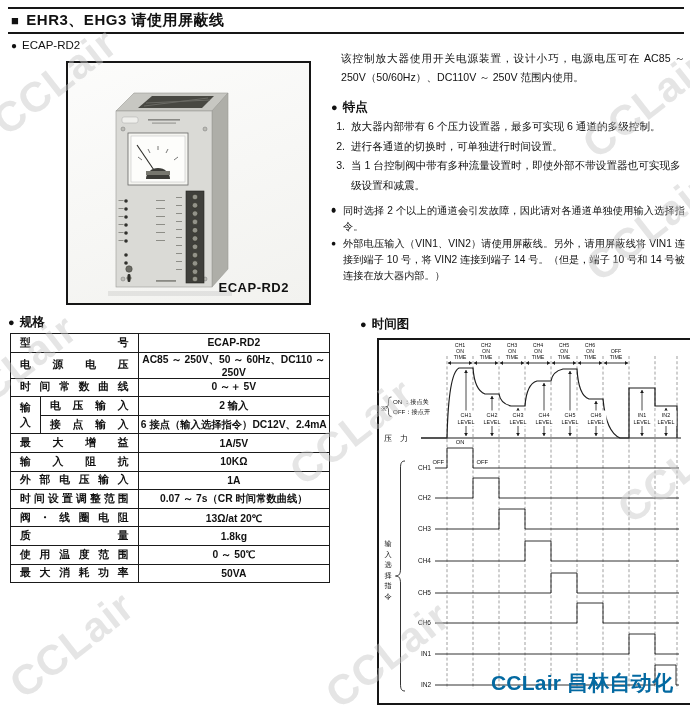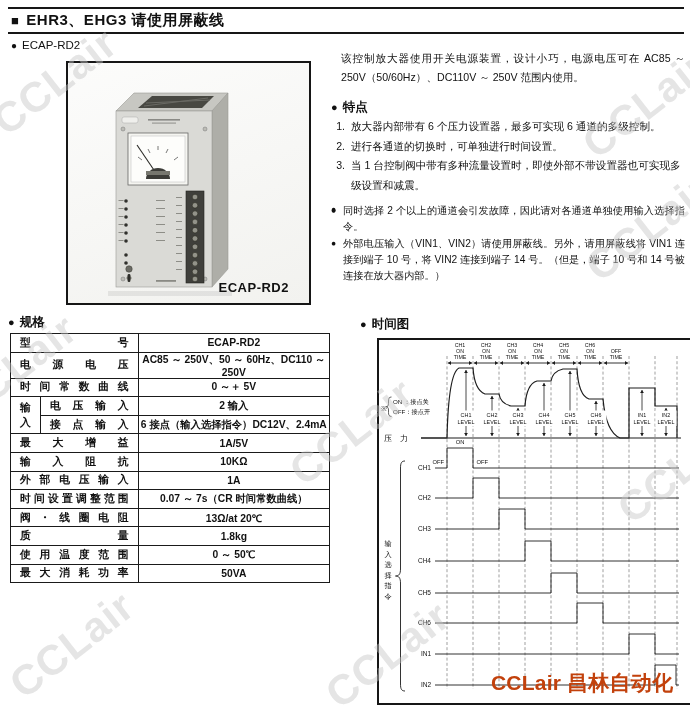--- a/index.html
+++ b/index.html
@@ -30,21 +30,21 @@
   #specs-table td{border:1px solid #1a1a1a;height:18.6px;font-weight:bold;vertical-align:middle}
   #specs-table .lbl{font-size:10.8px;padding:0 9px;text-align:justify;text-align-last:justify}
   #specs-table .grp{font-size:10.8px;padding:0 9px;text-align:center;text-align-last:center;line-height:15px;word-break:break-all}
   #specs-table .val{font-size:10.3px;text-align:center;padding:0 2px}
   
   #tbox{position:absolute;left:377px;top:338px;width:344px;height:367px;border:2px solid #161616;background:#fff;z-index:1}
   #tbox svg{display:block;font-family:inherit}
   
   .wm{position:absolute;z-index:5;font-size:42px;font-weight:bold;letter-spacing:1px;color:#c6c6c6;opacity:.45;
       transform:translate(-50%,-50%) rotate(-38deg);pointer-events:none;white-space:nowrap}
-  #brand{position:absolute;left:491px;top:669px;font-size:21px;font-weight:600;letter-spacing:.2px;color:#c2410c;z-index:6;white-space:nowrap}
+  #brand{position:absolute;left:491px;top:669px;font-size:21px;font-weight:600;letter-spacing:.2px;color:#0369a1;z-index:6;white-space:nowrap}
 </style>
 </head>
 <body>
 
 <div class="rule" style="top:7px"></div>
 <div class="rule" style="top:32px"></div>
 
 <div class="h1">
   <span class="sq">■</span><span>EHR3、EHG3 请使用屏蔽线</span>
 </div>

